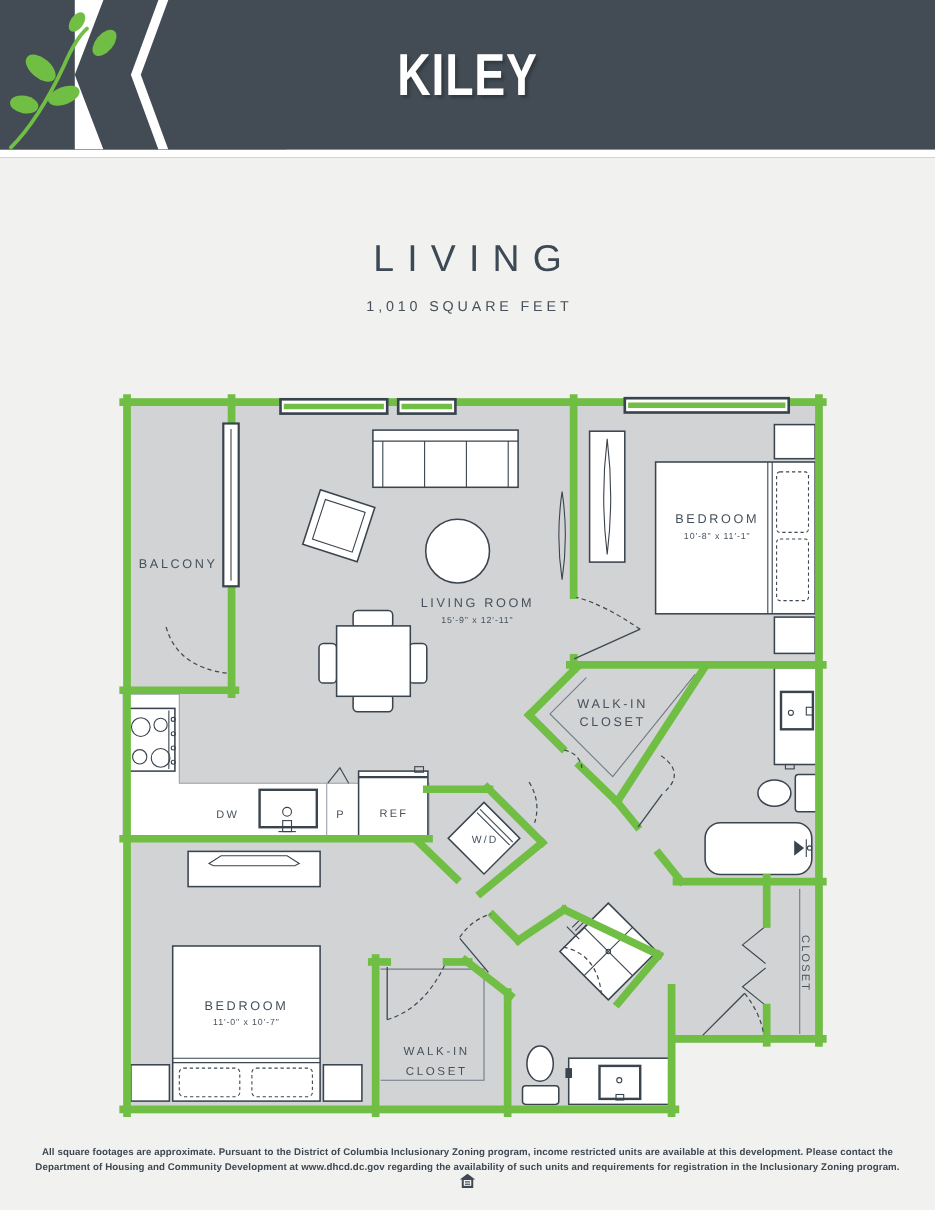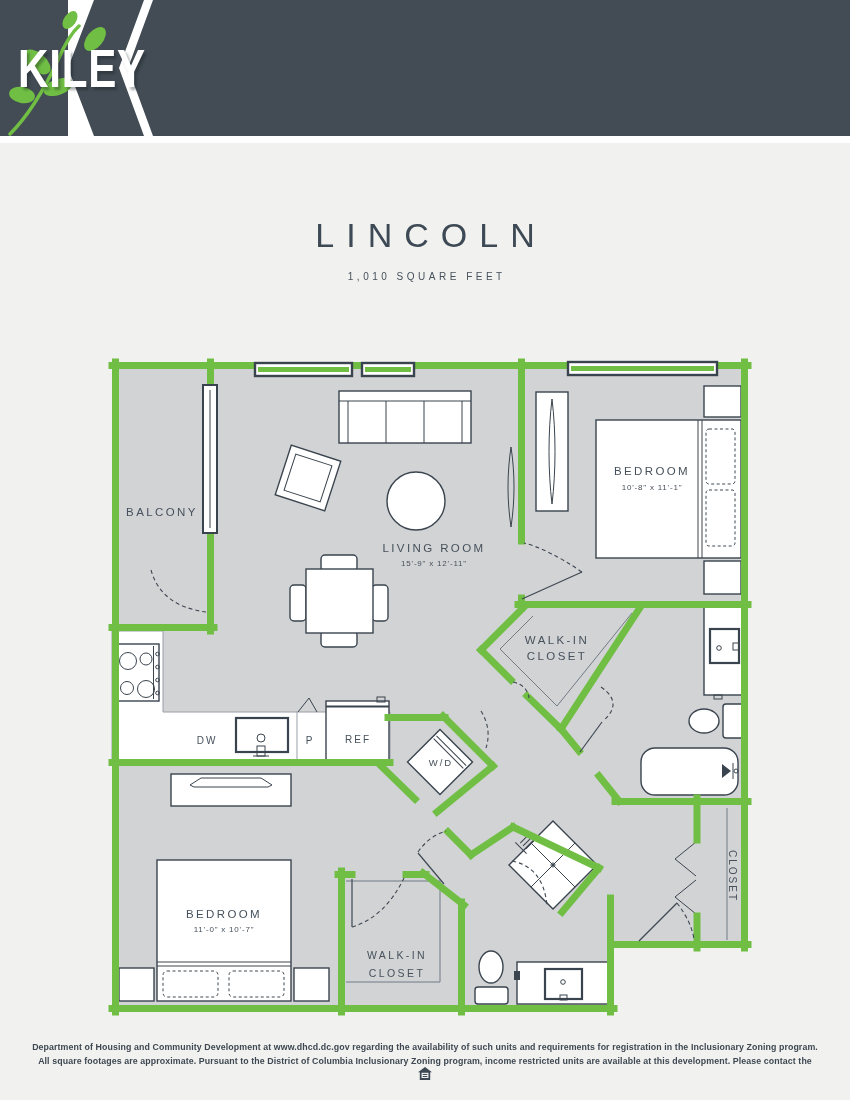--- a/index.html
+++ b/index.html
@@ -10,36 +10,36 @@
     overflow:hidden;
   }
   
   .header{
     position:absolute;left:0;top:0;width:850px;height:136px;
     background:#434C54;border-bottom:7px solid #FFFFFF;
   }
   .logo-svg{position:absolute;left:0;top:0;display:block;}
   .brand{
     position:absolute;left:0;right:0;top:36px;height:64px;
-    text-align:left;color:#FFFFFF;
+    text-align:center;color:#FFFFFF;
     font-size:54px;font-weight:bold;line-height:64px;
     letter-spacing:1px;
   }
   .brand .squeeze{
     display:inline-block;transform:scaleX(0.78);transform-origin:center;
     text-shadow:3px 3px 3px rgba(20,26,31,0.35);
   }
   
   .titleblock{position:absolute;left:0;right:0;top:216px;text-align:center;}
   .unit-name{
     font-size:34px;color:#3D4954;font-weight:400;
     letter-spacing:12px;text-indent:12px;margin:0 0 16px 0;
   }
   .unit-area,.unit-config{
-    font-size:10px;color:#46515B;font-weight:500;
+    font-size:13px;color:#46515B;font-weight:500;
     letter-spacing:3.5px;text-indent:3.5px;margin:0 0 7px 0;
   }
   
   .plan{position:absolute;left:100px;top:350px;width:660px;height:680px;}
   .plan svg{display:block;}
   .wall{stroke:#70BF44;stroke-width:7;stroke-linecap:square;fill:none;}
   .fx{fill:#FFFFFF;stroke:#3A444E;stroke-width:1.4;}
   .fx2{fill:#FFFFFF;stroke:#3A444E;stroke-width:2.2;}
   .ln{stroke:#3A444E;stroke-width:1;fill:none;}
   .thin{stroke:#707B86;stroke-width:1;fill:none;}
@@ -74,21 +74,21 @@
       <ellipse cx="58" cy="87" rx="15" ry="8" transform="rotate(-20 58 87)"></ellipse>
       <ellipse cx="22" cy="95" rx="13" ry="8" transform="rotate(-170 22 95)"></ellipse>
     </g>
   </svg>
   <div class="brand">
     <span class="squeeze">KILEY</span>
   </div>
 </div>
 
 <div class="titleblock">
-  <div class="unit-name">LINCOLN</div>
+  <div class="unit-name">LIVING</div>
   <div class="unit-area">1,010 SQUARE FEET</div>
 </div>
 
 <div class="plan">
 <svg width="660" height="680" viewBox="100 350 660 680">
 
   <path d="M 112,362 H 748 V 948 H 614 V 1012 H 112 Z" fill="#D2D3D5"></path>
 
   <g>
     <path d="M 112,631 L 163,631 L 163,712 L 390,712 L 390,760 L 112,760 Z" fill="#FFFFFF" stroke="#98A0A8" stroke-width="1"></path>
@@ -328,21 +328,21 @@
   <text x="441" y="766" class="slabel" style="font-size:9.5px;">W/D</text>
   <text x="224" y="918" class="rlabel">BEDROOM</text>
   <text x="224" y="932" class="rdims">11'-0" x 10'-7"</text>
   <text x="397" y="959" class="rlabel" style="font-size:10.5px;">WALK-IN</text>
   <text x="397" y="977" class="rlabel" style="font-size:10.5px;">CLOSET</text>
   <text x="729" y="876" class="slabel" transform="rotate(90 729 876)">CLOSET</text>
 </svg>
 </div>
 
 <div class="footer">
+  <div class="fline">All square footages are approximate. Pursuant to the District of Columbia Inclusionary Zoning program, income restricted units are available at this development. Please contact the</div>
   <div class="fline">Department of Housing and Community Development at www.dhcd.dc.gov regarding the availability of such units and requirements for registration in the Inclusionary Zoning program.</div>
-  <div class="fline">All square footages are approximate. Pursuant to the District of Columbia Inclusionary Zoning program, income restricted units are available at this development. Please contact the</div>
 </div>
 <svg class="eho" width="16" height="16" viewBox="0 0 16 16">
   <path d="M 8,1 L 15,6.2 L 13.2,6.2 L 13.2,14 L 2.8,14 L 2.8,6.2 L 1,6.2 Z" fill="#3E4852"></path>
   <rect x="4.6" y="6.8" width="6.8" height="5.2" fill="#FFFFFF"></rect>
   <rect x="5.6" y="7.9" width="4.8" height="1.1" fill="#3E4852"></rect>
   <rect x="5.6" y="10" width="4.8" height="1.1" fill="#3E4852"></rect>
 </svg>
 
 </body></html>

